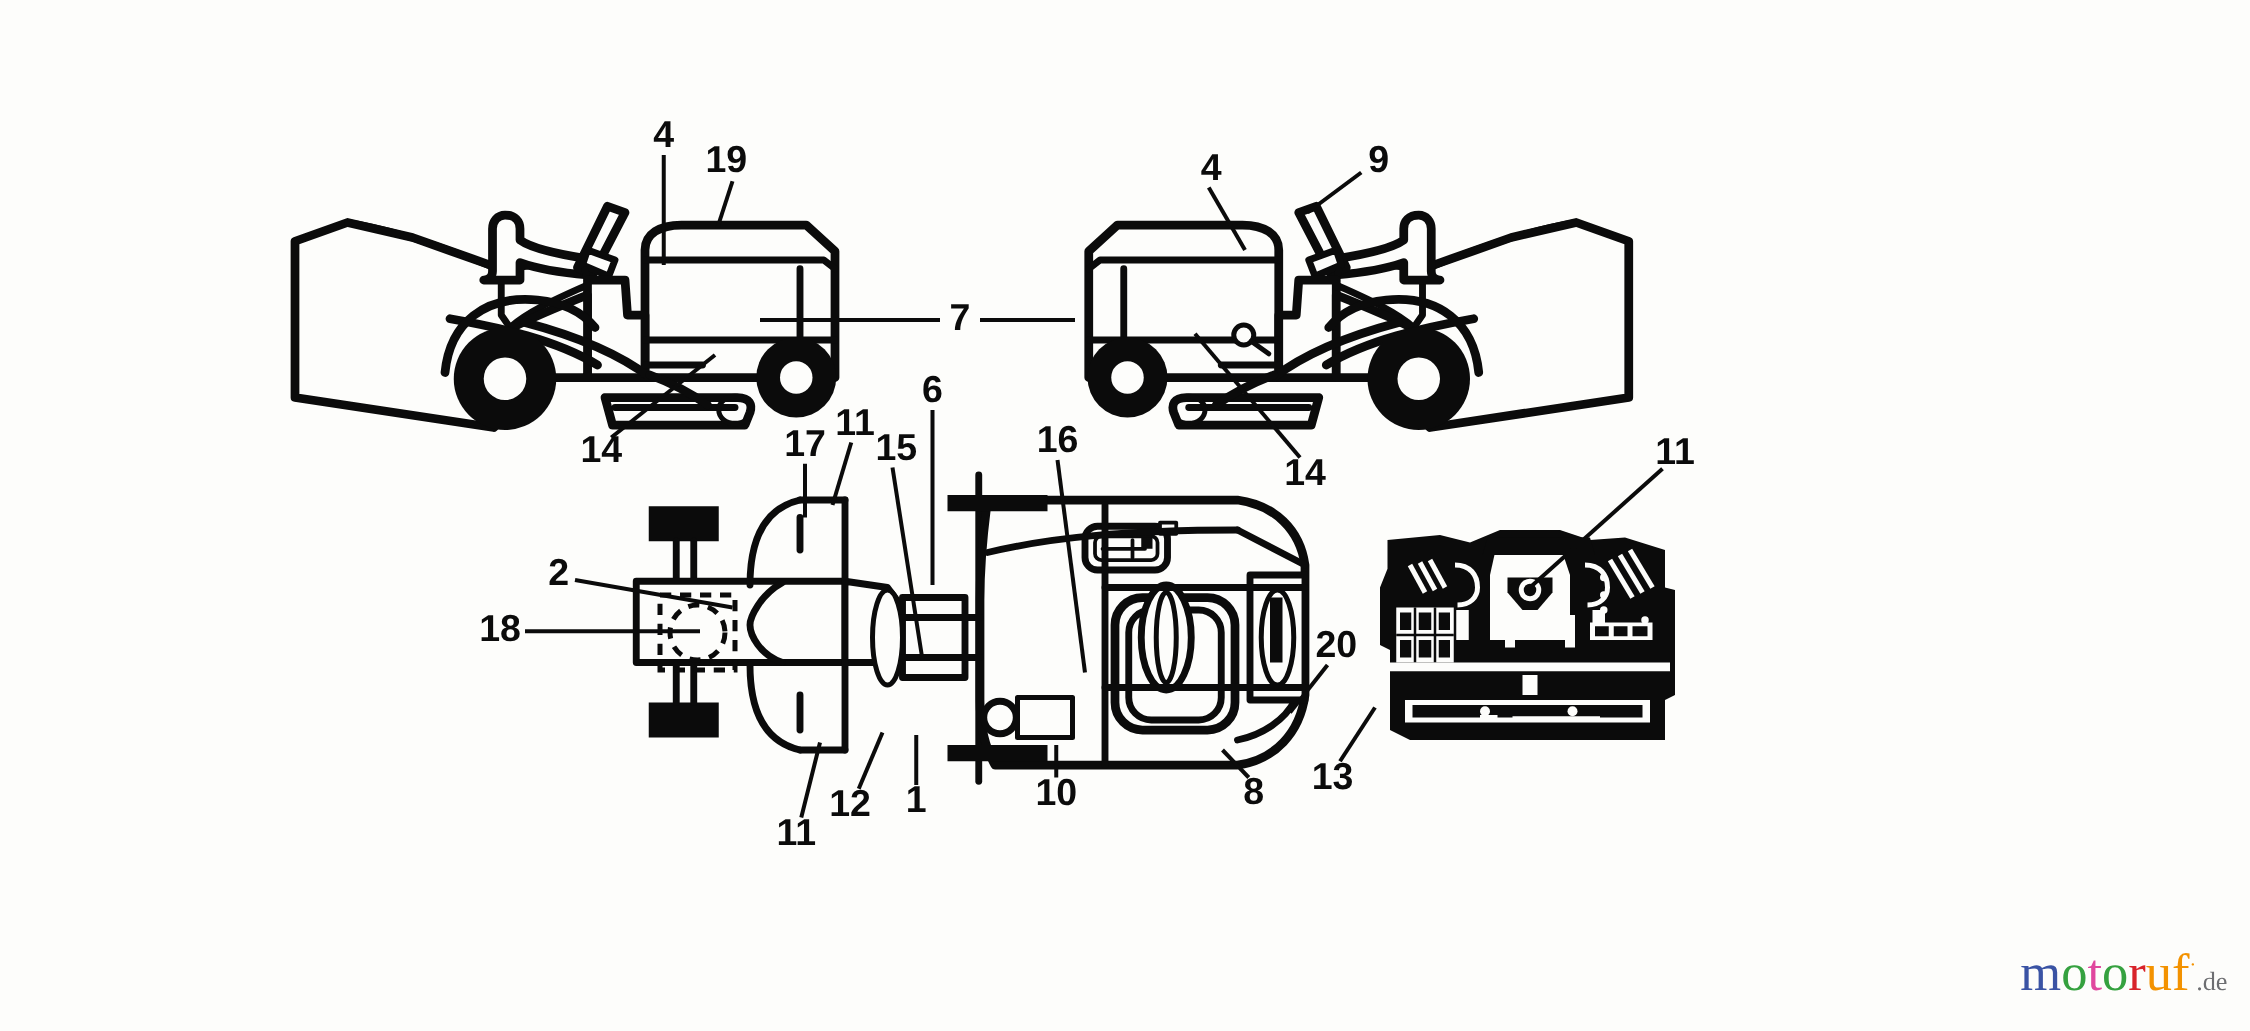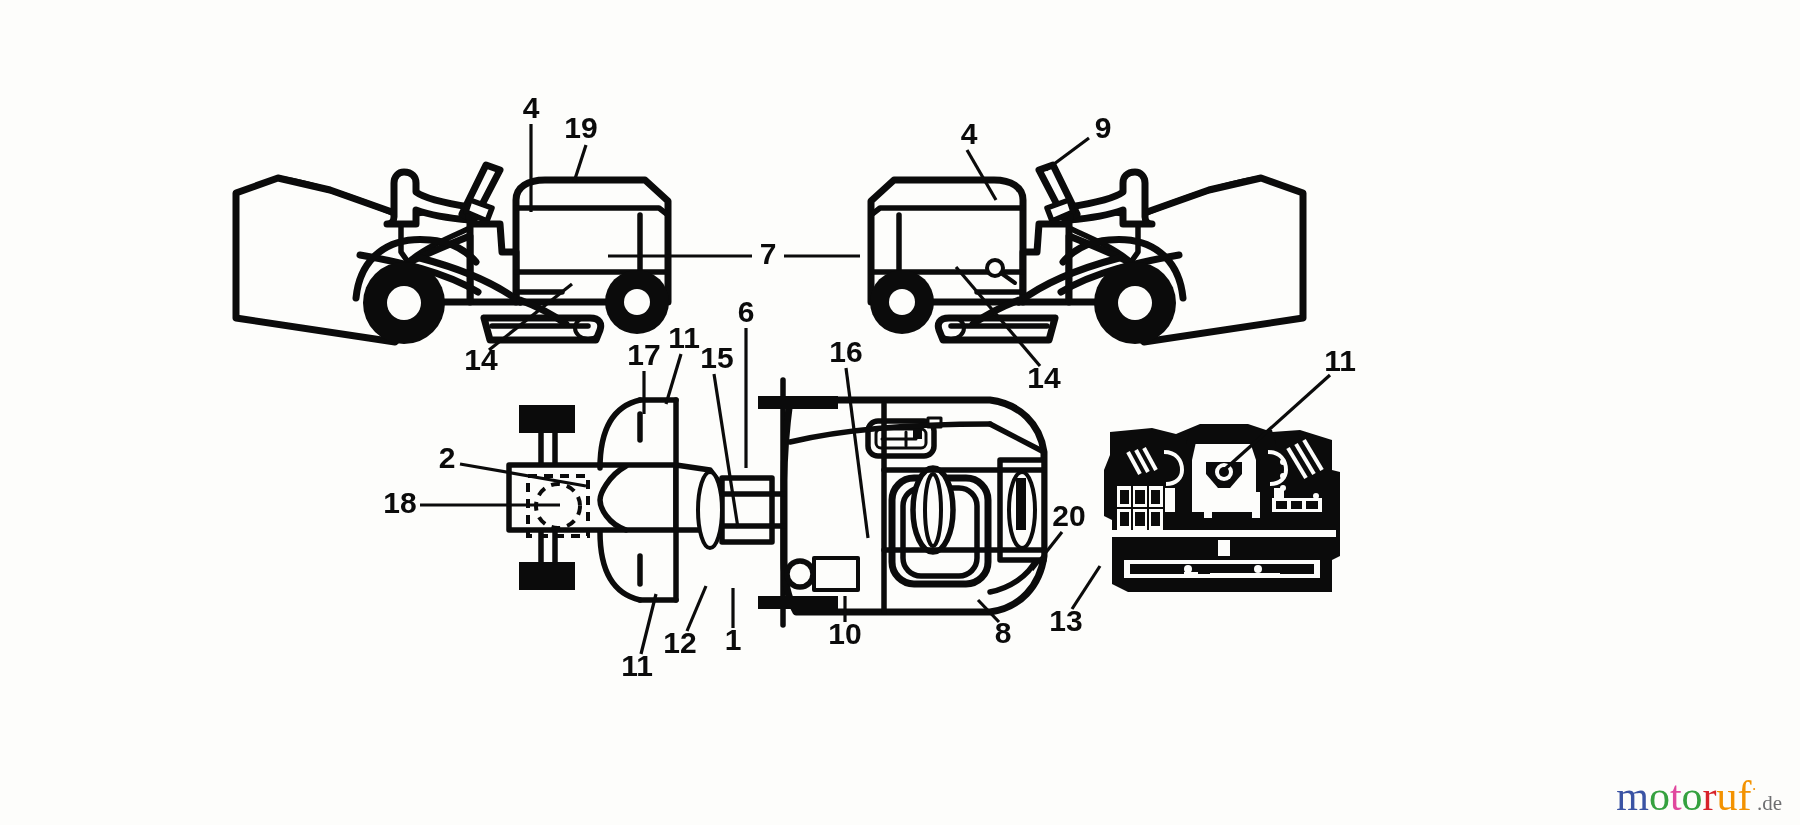--- a/index.html
+++ b/index.html
@@ -21,21 +21,21 @@
   .ln-hv{stroke-width:7;}
   .ln-m{stroke-width:5.5;}
   .ln-t{stroke-width:4;}
   .ln-xt{stroke-width:3;}
   .fillblk{fill:#0b0b0b;}
   .nofill{fill:none;}
   .whitefill{fill:#fdfdfb;}
   .dash{stroke:#0b0b0b;stroke-width:4;fill:none;stroke-dasharray:9 7;}
   
   #watermark{
-    position:absolute;right:18px;bottom:8px;
+    position:absolute;right:18px;bottom:25px;
     font-family:"Liberation Serif", serif;
     font-size:42px;letter-spacing:0px;line-height:1;
     white-space:nowrap;user-select:none;
   }
   #watermark .wm-de{font-size:21px;}
   #watermark .dot{font-size:16px;vertical-align:super;}
 </style>
 </head>
 <body style="background: rgb(253, 253, 251);">
 

